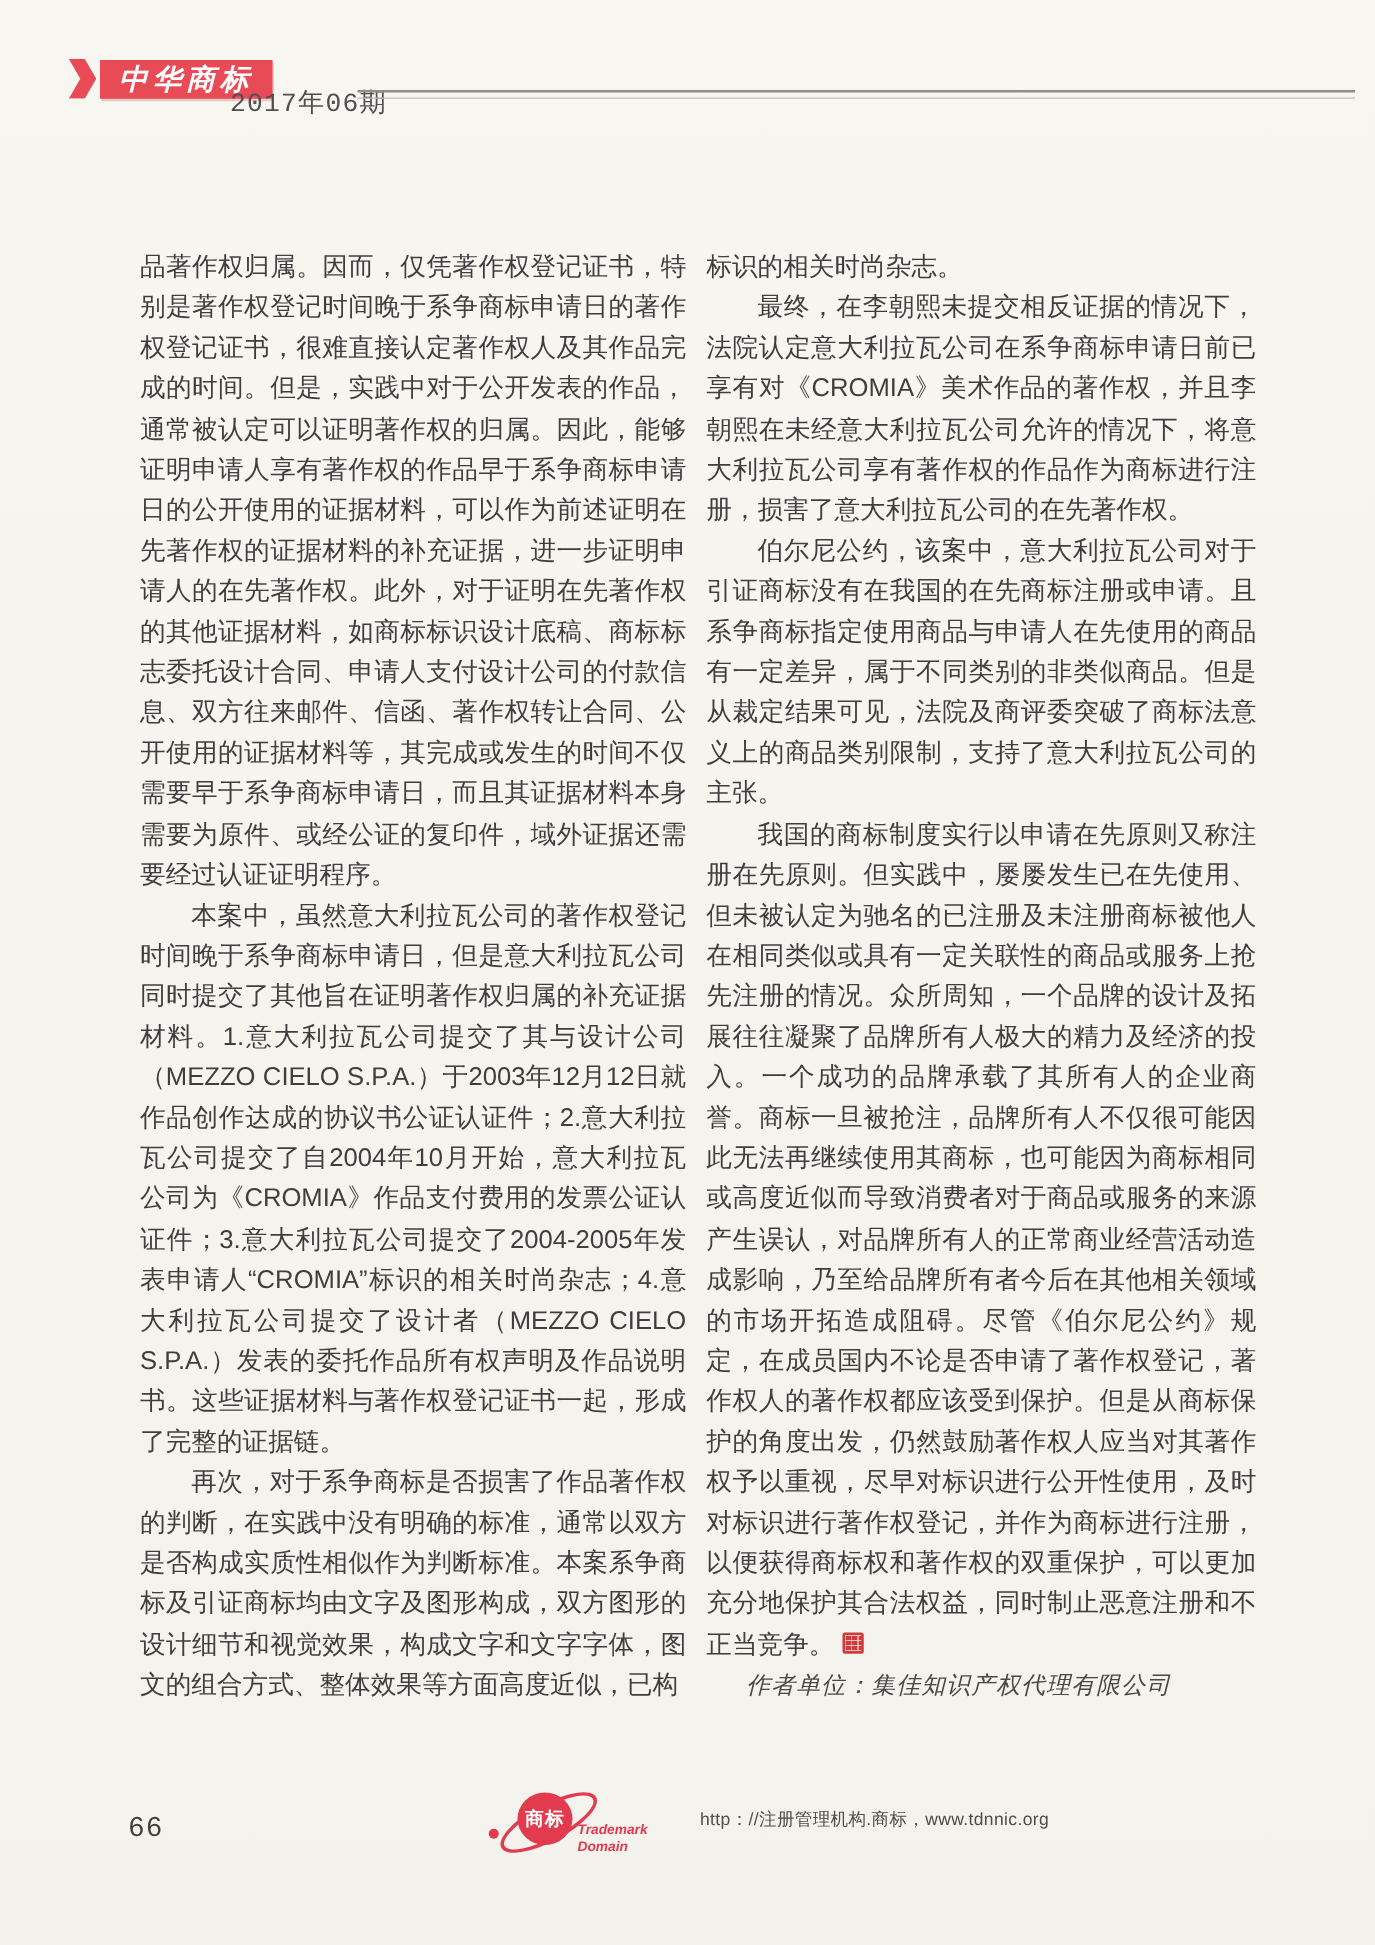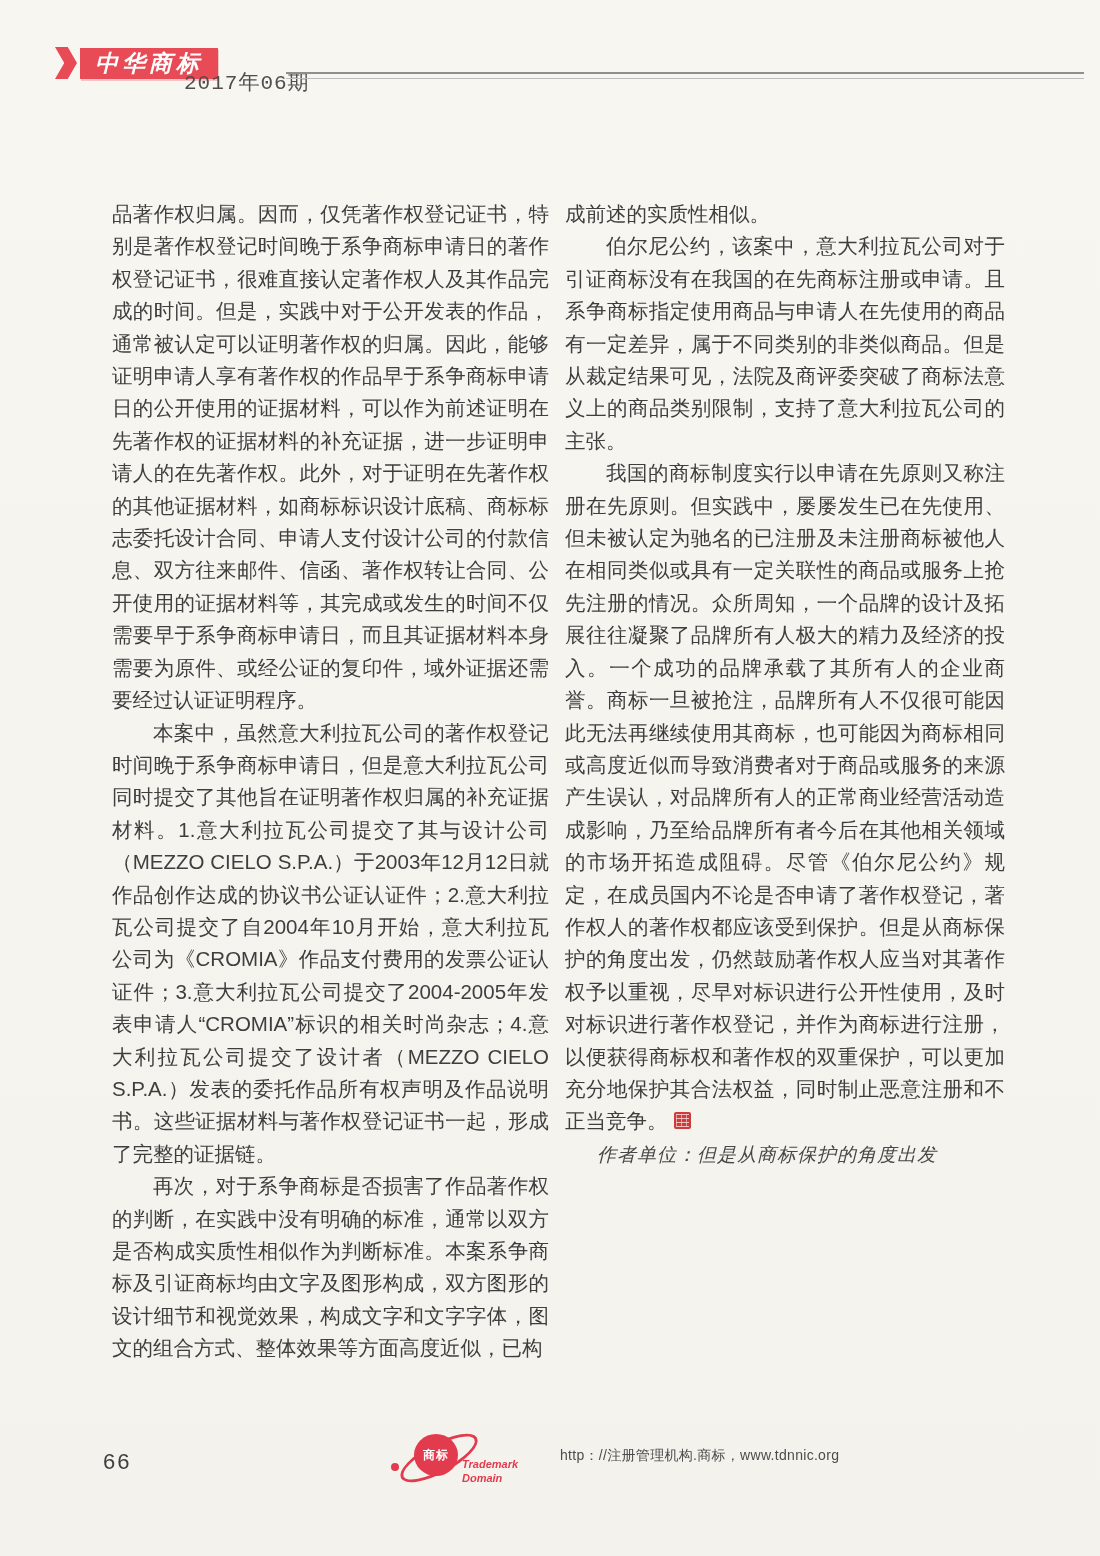--- a/index.html
+++ b/index.html
@@ -61,21 +61,21 @@
   
   .page-number{position:absolute;left:103px;top:1449px;font-size:22px;color:#3f3f3f;letter-spacing:2px;}
   .footer-logo{position:absolute;left:398px;top:1430px;width:160px;height:64px;}
   .globe-ring{
     position:absolute;left:-2px;top:13px;width:80px;height:24px;
     border:3px solid var(--logo-red);border-radius:50%;transform:rotate(-28deg);
   }
   .globe-ball{
     position:absolute;left:16px;top:4px;width:44px;height:42px;border-radius:50%;
     background:var(--logo-red);color:#fff;display:flex;align-items:center;justify-content:center;
-    font-size:12px;font-weight:bold;letter-spacing:1px;
+    font-size:15px;font-weight:bold;letter-spacing:1px;
   }
   .globe-dot{position:absolute;left:-7px;top:33px;width:8px;height:8px;border-radius:50%;background:var(--logo-red);}
   .globe-en{
     position:absolute;left:64px;top:27px;color:var(--logo-red);
     font-size:11px;font-weight:bold;font-style:italic;line-height:14px;white-space:pre-line;
   }
   .footer-text{position:absolute;left:560px;top:1434px;width:340px;}
   .footer-slogan{font-size:22px;color:#3d3d3d;letter-spacing:2px;}
   .footer-url{margin-top:13px;font-size:14px;color:#4c4c4c;letter-spacing:.3px;}
 </style>
@@ -90,24 +90,25 @@
   </div>
   <span class="issue">2017年06期</span>
   <span class="header-rule"></span>
 
   <section class="col col-left" id="col-left">
       <p class="">品著作权归属。因而，仅凭著作权登记证书，特别是著作权登记时间晚于系争商标申请日的著作权登记证书，很难直接认定著作权人及其作品完成的时间。但是，实践中对于公开发表的作品，通常被认定可以证明著作权的归属。因此，能够证明申请人享有著作权的作品早于系争商标申请日的公开使用的证据材料，可以作为前述证明在先著作权的证据材料的补充证据，进一步证明申请人的在先著作权。此外，对于证明在先著作权的其他证据材料，如商标标识设计底稿、商标标志委托设计合同、申请人支付设计公司的付款信息、双方往来邮件、信函、著作权转让合同、公开使用的证据材料等，其完成或发生的时间不仅需要早于系争商标申请日，而且其证据材料本身需要为原件、或经公证的复印件，域外证据还需要经过认证证明程序。</p>
       <p class="indent">本案中，虽然意大利拉瓦公司的著作权登记时间晚于系争商标申请日，但是意大利拉瓦公司同时提交了其他旨在证明著作权归属的补充证据材料。1.意大利拉瓦公司提交了其与设计公司（MEZZO CIELO S.P.A.）于2003年12月12日就作品创作达成的协议书公证认证件；2.意大利拉瓦公司提交了自2004年10月开始，意大利拉瓦公司为《CROMIA》作品支付费用的发票公证认证件；3.意大利拉瓦公司提交了2004-2005年发表申请人“CROMIA”标识的相关时尚杂志；4.意大利拉瓦公司提交了设计者（MEZZO CIELO S.P.A.）发表的委托作品所有权声明及作品说明书。这些证据材料与著作权登记证书一起，形成了完整的证据链。</p>
       <p class="indent">再次，对于系争商标是否损害了作品著作权的判断，在实践中没有明确的标准，通常以双方是否构成实质性相似作为判断标准。本案系争商标及引证商标均由文字及图形构成，双方图形的设计细节和视觉效果，构成文字和文字字体，图文的组合方式、整体效果等方面高度近似，已构</p>
     </section>
   <section class="col col-right" id="col-right">
-      <p class="">成前述的实质性相似。</p>
+      <p class="">标识的相关时尚杂志。</p>
+      <p class="indent">最终，在李朝熙未提交相反证据的情况下，法院认定意大利拉瓦公司在系争商标申请日前已享有对《CROMIA》美术作品的著作权，并且李朝熙在未经意大利拉瓦公司允许的情况下，将意大利拉瓦公司享有著作权的作品作为商标进行注册，损害了意大利拉瓦公司的在先著作权。</p>
       <p class="indent">伯尔尼公约，该案中，意大利拉瓦公司对于引证商标没有在我国的在先商标注册或申请。且系争商标指定使用商品与申请人在先使用的商品有一定差异，属于不同类别的非类似商品。但是从裁定结果可见，法院及商评委突破了商标法意义上的商品类别限制，支持了意大利拉瓦公司的主张。</p>
       <p class="indent">我国的商标制度实行以申请在先原则又称注册在先原则。但实践中，屡屡发生已在先使用、但未被认定为驰名的已注册及未注册商标被他人在相同类似或具有一定关联性的商品或服务上抢先注册的情况。众所周知，一个品牌的设计及拓展往往凝聚了品牌所有人极大的精力及经济的投入。一个成功的品牌承载了其所有人的企业商誉。商标一旦被抢注，品牌所有人不仅很可能因此无法再继续使用其商标，也可能因为商标相同或高度近似而导致消费者对于商品或服务的来源产生误认，对品牌所有人的正常商业经营活动造成影响，乃至给品牌所有者今后在其他相关领域的市场开拓造成阻碍。尽管《伯尔尼公约》规定，在成员国内不论是否申请了著作权登记，著作权人的著作权都应该受到保护。但是从商标保护的角度出发，仍然鼓励著作权人应当对其著作权予以重视，尽早对标识进行公开性使用，及时对标识进行著作权登记，并作为商标进行注册，以便获得商标权和著作权的双重保护，可以更加充分地保护其合法权益，同时制止恶意注册和不正当竞争。<span class="seal"></span></p>
-      <p class="author">作者单位：但是从商标保护的角度出发</p>
+      <p class="author">作者单位：集佳知识产权代理有限公司</p>
     </section>
 
   <span class="page-number">66</span>
 
   <div class="footer-logo">
     <span class="globe-ring"></span>
     <span class="globe-ball">商标</span>
     <span class="globe-dot"></span>
     <span class="globe-en">Trademark
 Domain</span>

